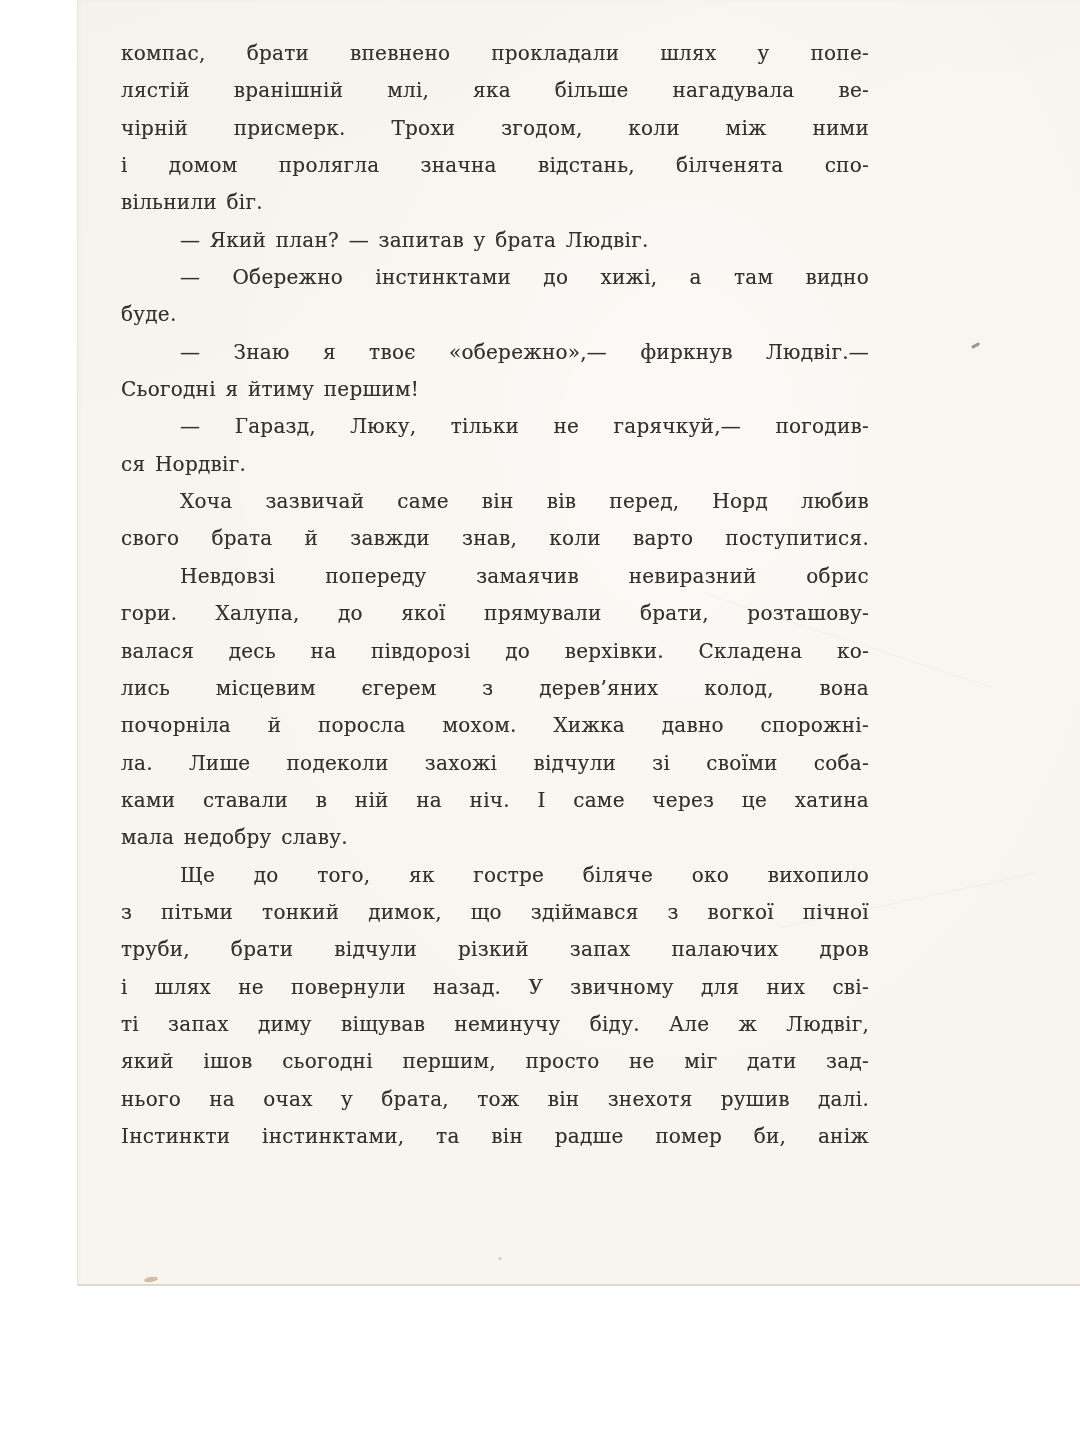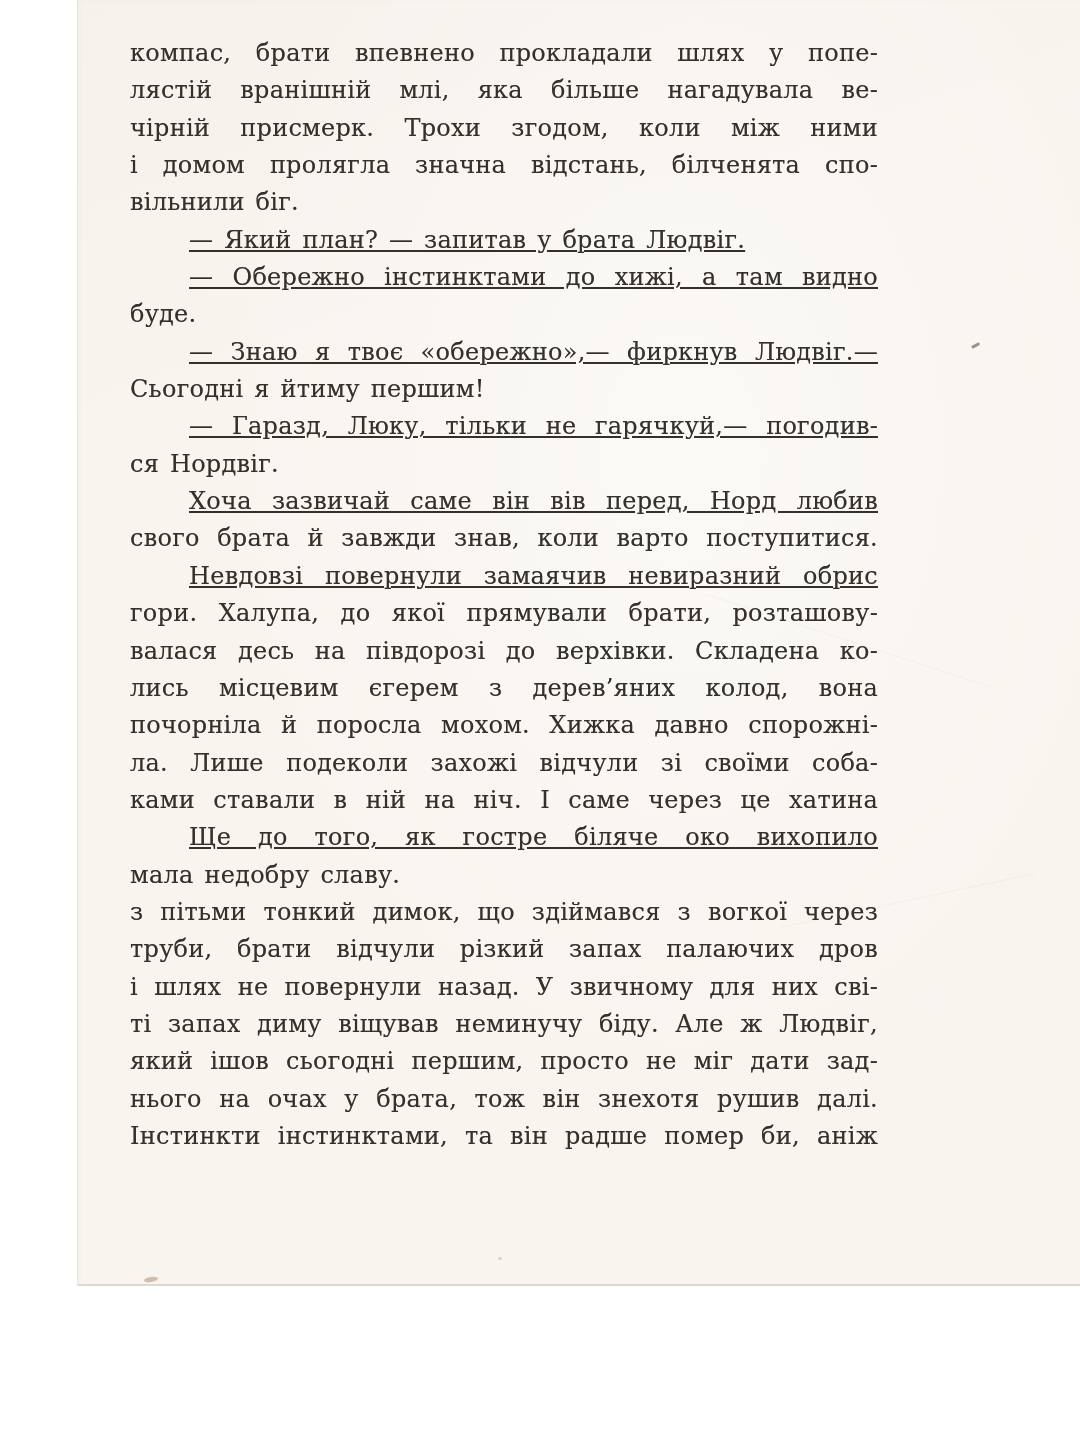--- a/index.html
+++ b/index.html
@@ -42,46 +42,45 @@
     position: absolute;
     left: 700px;
     top: 900px;
     width: 260px;
     height: 1px;
     background: rgba(120,110,95,0.05);
     transform: rotate(-12deg);
   }
   .text-block {
     position: absolute;
-    left: 52px;
+    left: 43px;
     top: 35px;
     width: 748px;
     color: #35302a;
-    font-size: 24px;
+    font-size: 20px;
     letter-spacing: 0.25px;
     word-spacing: 3px;
     text-shadow: 0 0 0.35px rgba(40,35,30,0.45);
   }
   .line {
     line-height: 37.35px;
     height: 37.35px;
     white-space: normal;
     overflow: visible;
   }
   .line.justify {
     text-align: justify;
     text-align-last: justify;
   }
   .line.plain {
     text-align: left;
     text-align-last: left;
   }
   .line.indent {
     padding-left: 59px;
-    text-decoration: underline;
   }
   .artifact-tick {
     position: absolute;
     left: 893px;
     top: 344px;
     width: 9px;
     height: 2.5px;
     background: #7d7468;
     border-radius: 2px;
     transform: rotate(-28deg);
@@ -124,30 +123,30 @@
         <div class="line plain">вільнили біг.</div>
         <div class="line plain indent">— Який план? — запитав у брата Людвіг.</div>
         <div class="line justify indent">— Обережно інстинктами до хижі, а там видно</div>
         <div class="line plain">буде.</div>
         <div class="line justify indent">— Знаю я твоє «обережно»,— фиркнув Людвіг.—</div>
         <div class="line plain">Сьогодні я йтиму першим!</div>
         <div class="line justify indent">— Гаразд, Люку, тільки не гарячкуй,— погодив-</div>
         <div class="line plain">ся Нордвіг.</div>
         <div class="line justify indent">Хоча зазвичай саме він вів перед, Норд любив</div>
         <div class="line justify">свого брата й завжди знав, коли варто поступитися.</div>
-        <div class="line justify indent">Невдовзі повернули замаячив невиразний обрис</div>
+        <div class="line justify indent">Невдовзі попереду замаячив невиразний обрис</div>
         <div class="line justify">гори. Халупа, до якої прямували брати, розташову-</div>
         <div class="line justify">валася десь на півдорозі до верхівки. Складена ко-</div>
         <div class="line justify">лись місцевим єгерем з дерев’яних колод, вона</div>
         <div class="line justify">почорніла й поросла мохом. Хижка давно спорожні-</div>
         <div class="line justify">ла. Лише подеколи захожі відчули зі своїми соба-</div>
         <div class="line justify">ками ставали в ній на ніч. І саме через це хатина</div>
+        <div class="line plain">мала недобру славу.</div>
         <div class="line justify indent">Ще до того, як гостре біляче око вихопило</div>
-        <div class="line plain">мала недобру славу.</div>
-        <div class="line justify">з пітьми тонкий димок, що здіймався з вогкої через</div>
+        <div class="line justify">з пітьми тонкий димок, що здіймався з вогкої пічної</div>
         <div class="line justify">труби, брати відчули різкий запах палаючих дров</div>
         <div class="line justify">і шлях не повернули назад. У звичному для них сві-</div>
         <div class="line justify">ті запах диму віщував неминучу біду. Але ж Людвіг,</div>
         <div class="line justify">який ішов сьогодні першим, просто не міг дати зад-</div>
         <div class="line justify">нього на очах у брата, тож він знехотя рушив далі.</div>
         <div class="line justify">Інстинкти інстинктами, та він радше помер би, аніж</div>
       </div>
     <div class="artifact-tick"></div>
     <div class="corner-speck"></div>
     <div class="dot-speck"></div>

